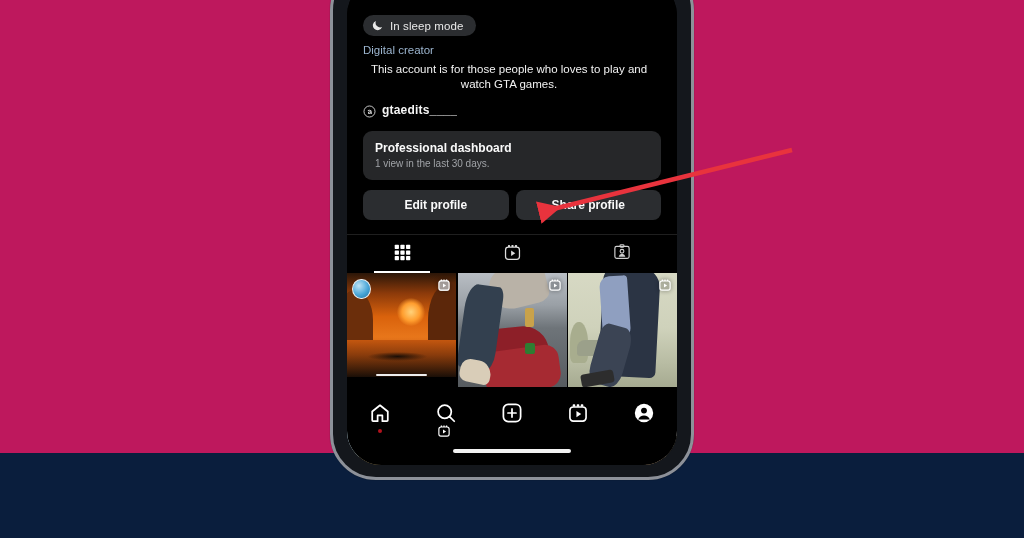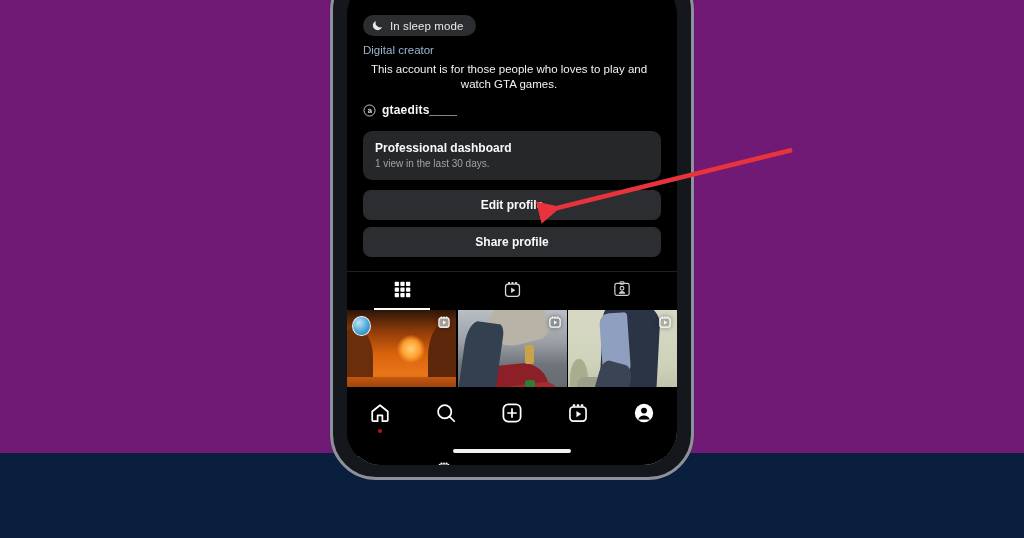--- a/index.html
+++ b/index.html
@@ -2,21 +2,21 @@
 <html><head>
 <meta charset="utf-8">
 <style>
   * { box-sizing: border-box; margin: 0; padding: 0; }
   html, body {
     width: 1024px; height: 538px;
     background: #0a1e3d;
     font-family: "Liberation Sans", sans-serif;
     overflow: hidden;
   }
-  #stage { position: relative; width: 1024px; height: 453px; background: #701a75; }
+  #stage { position: relative; width: 1024px; height: 453px; background: #be185d; }
 
   
   #phone-frame {
     position: absolute;
     left: 330px; top: -36px;
     width: 364px; height: 516px;
     background: #14171c;
     border: 3px solid #8d9199;
     border-radius: 46px;
     overflow: hidden;
@@ -45,36 +45,36 @@
   }
   .moon {
     width: 13px; height: 13px; position: relative; display: inline-block;
   }
   .moon svg { display:block; }
   .sleep-text { font-size: 11.5px; color: #e8e8e8; font-weight: 400; letter-spacing: .1px; }
 
   .category { font-size: 11.5px; color: #9cb5cf; margin-bottom: 6px; }
   .bio { font-size: 11.5px; color: #f2f2f2; line-height: 15px; max-width: 292px; text-align: center; }
 
-  .threads-row { display: flex; align-items: flex-start; gap: 6px; margin-top: 11px; }
+  .threads-row { display: flex; align-items: flex-end; gap: 6px; margin-top: 11px; }
   .threads-glyph { width: 13px; height: 13px; display: inline-block; }
   .threads-handle { font-size: 12px; color: #f5f5f5; font-weight: 700; letter-spacing: .2px; }
 
   
   .dash-card {
     margin: 14px 16px 0 16px;
     background: #262729;
     border-radius: 9px;
     padding: 10px 12px 11px 12px;
   }
   .dash-title { font-size: 12px; font-weight: 700; color: #fafafa; margin-bottom: 3px; }
   .dash-sub { font-size: 10px; color: #a0a3a7; }
 
   
-  .actions { display: flex; gap: 7px; margin: 10px 16px 0 16px; flex-direction: column; }
+  .actions { display: flex; gap: 7px; margin: 10px 16px 0 16px; }
   .action-btn {
     flex: 1;
     background: #2b2d30;
     border: none;
     border-radius: 8px;
     color: #fafafa;
     font-size: 12px;
     font-weight: 700;
     font-family: "Liberation Sans", sans-serif;
     padding: 8px 0;

